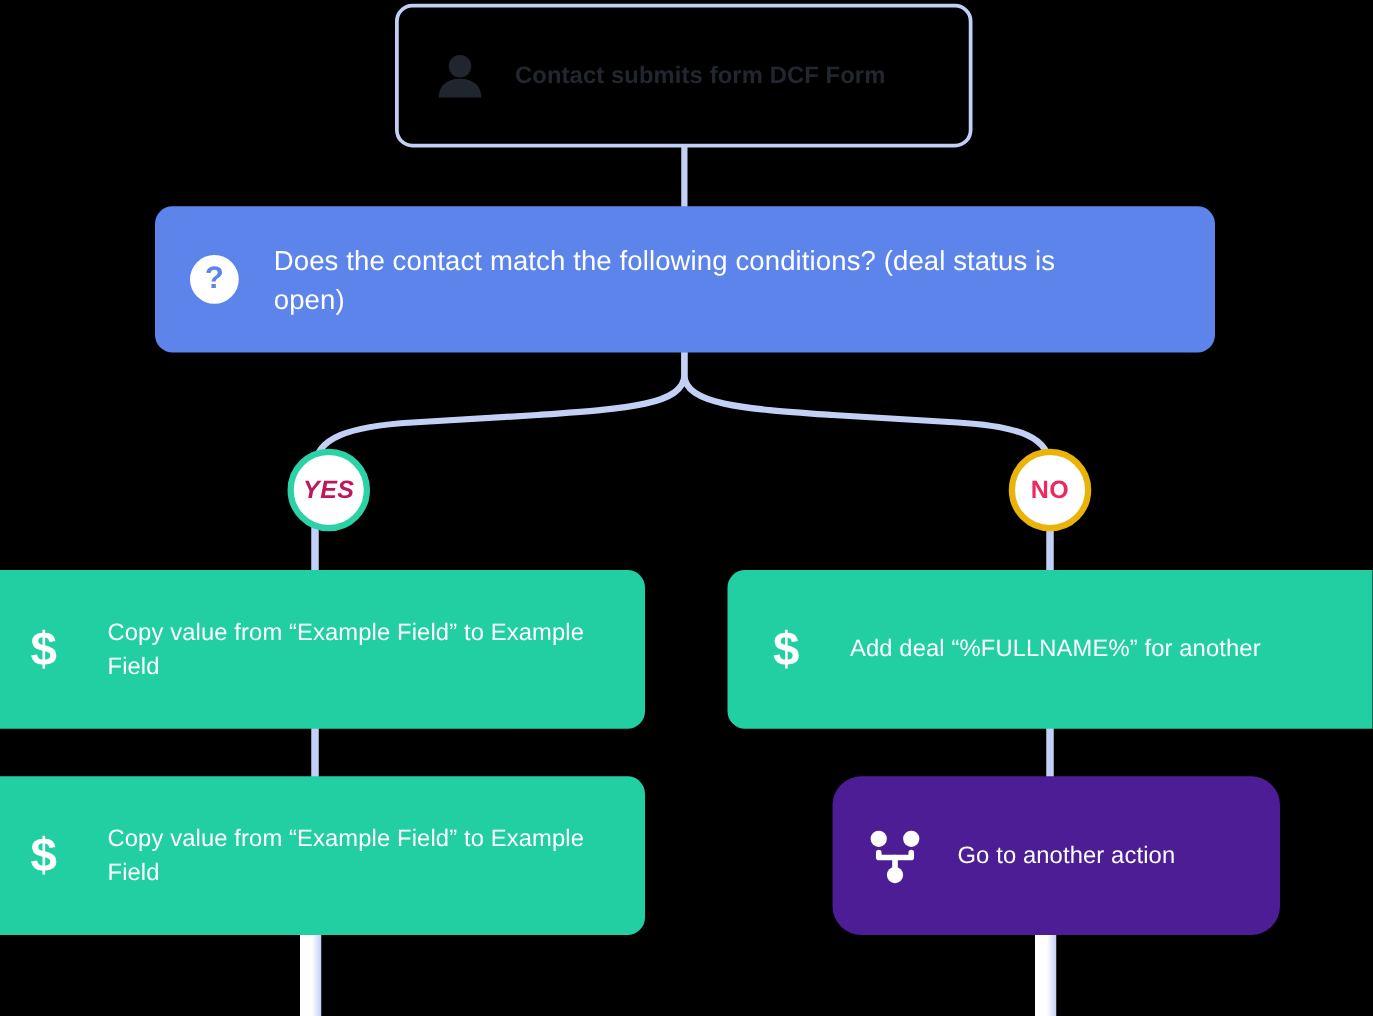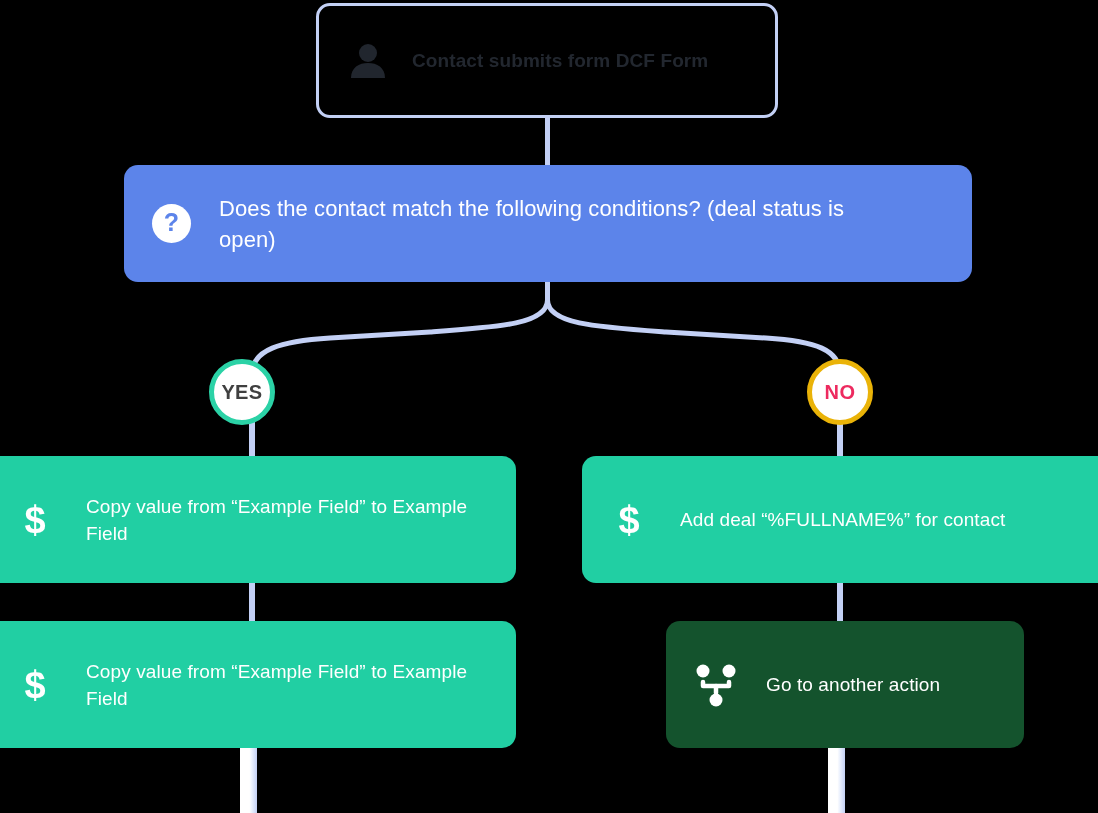--- a/index.html
+++ b/index.html
@@ -124,23 +124,24 @@
     background: #ffffff;
     display: flex;
     align-items: center;
     justify-content: center;
     font-size: 20px;
     font-weight: bold;
     letter-spacing: 0.4px;
     z-index: 4;
   }
   #pill-yes {
-    left: 209px; top: 359px;
+    left: 230px; top: 359px;
     border: 5px solid #2bd2a6;
-    color: #404040;
+    color: #be185d;
+    font-style: italic;
   }
   #pill-no {
     left: 807px; top: 359px;
     border: 5px solid #eab308;
     color: #ed2a5f;
   }
 
   
   .card-action {
     background: #21cfa3;
@@ -173,22 +174,23 @@
     left: 582px; top: 456px;
     width: 532px; height: 127px;
     padding-left: 26px;
   }
   #node-add-deal .lbl { margin-left: 30px; max-width: 330px; }
 
   
   #node-goto {
     left: 666px; top: 621px;
     width: 358px; height: 127px;
-    background: #14532d;
+    background: #4c1d95;
     padding-left: 24px;
+    border-radius: 23px;
   }
   #node-goto .ic { width: 52px; }
   #node-goto .lbl { color: #ffffff; margin-left: 24px; }
 </style>
 </head>
 <body>
 
 <div id="canvas">
 
   <div class="conn" style="left:545px; top:116px; width:5px; height:51px;"></div>
@@ -236,21 +238,21 @@
     <span class="lbl">Copy value from “Example Field” to Example Field</span>
   </div>
 
   <div class="node card-action" id="node-copy-2">
     <span class="ic dollar">$</span>
     <span class="lbl">Copy value from “Example Field” to Example Field</span>
   </div>
 
   <div class="node card-action" id="node-add-deal">
     <span class="ic dollar">$</span>
-    <span class="lbl">Add deal “%FULLNAME%” for contact</span>
+    <span class="lbl">Add deal “%FULLNAME%” for another</span>
   </div>
 
   <div class="node" id="node-goto">
     <span class="ic">
       <svg width="46" height="46" viewBox="0 0 46 46" aria-hidden="true">
         <circle cx="10" cy="9" r="6.5" fill="#ffffff"></circle>
         <circle cx="36" cy="9" r="6.5" fill="#ffffff"></circle>
         <circle cx="23" cy="38" r="6.5" fill="#ffffff"></circle>
         <path d="M10 20 L10 24 L36 24 L36 20" fill="none" stroke="#ffffff" stroke-width="4.5" stroke-linecap="round" stroke-linejoin="round"></path>
         <path d="M23 24 L23 31" fill="none" stroke="#ffffff" stroke-width="4.5" stroke-linecap="round"></path>

